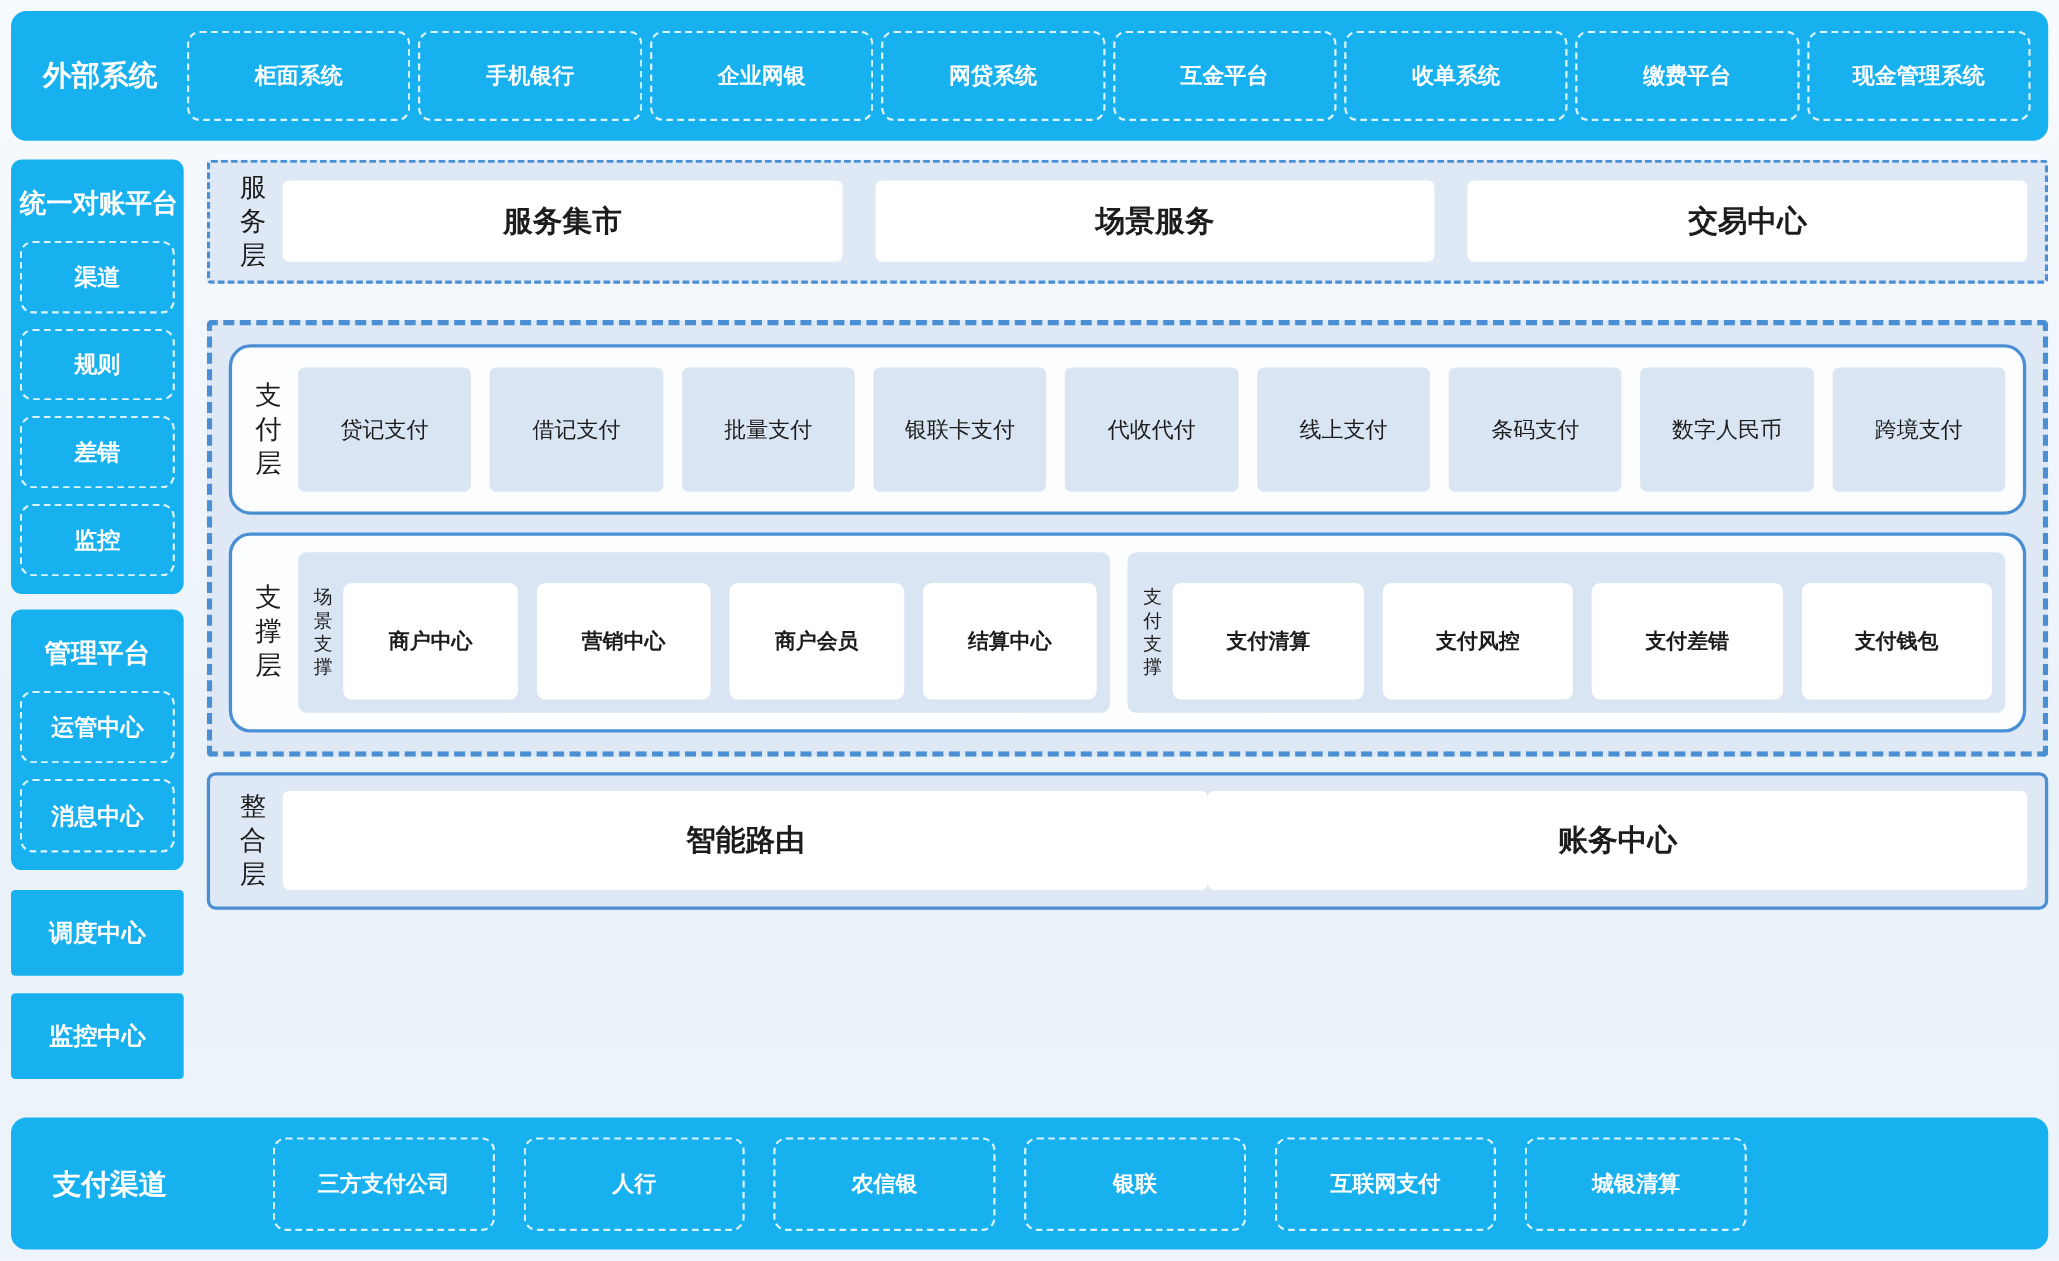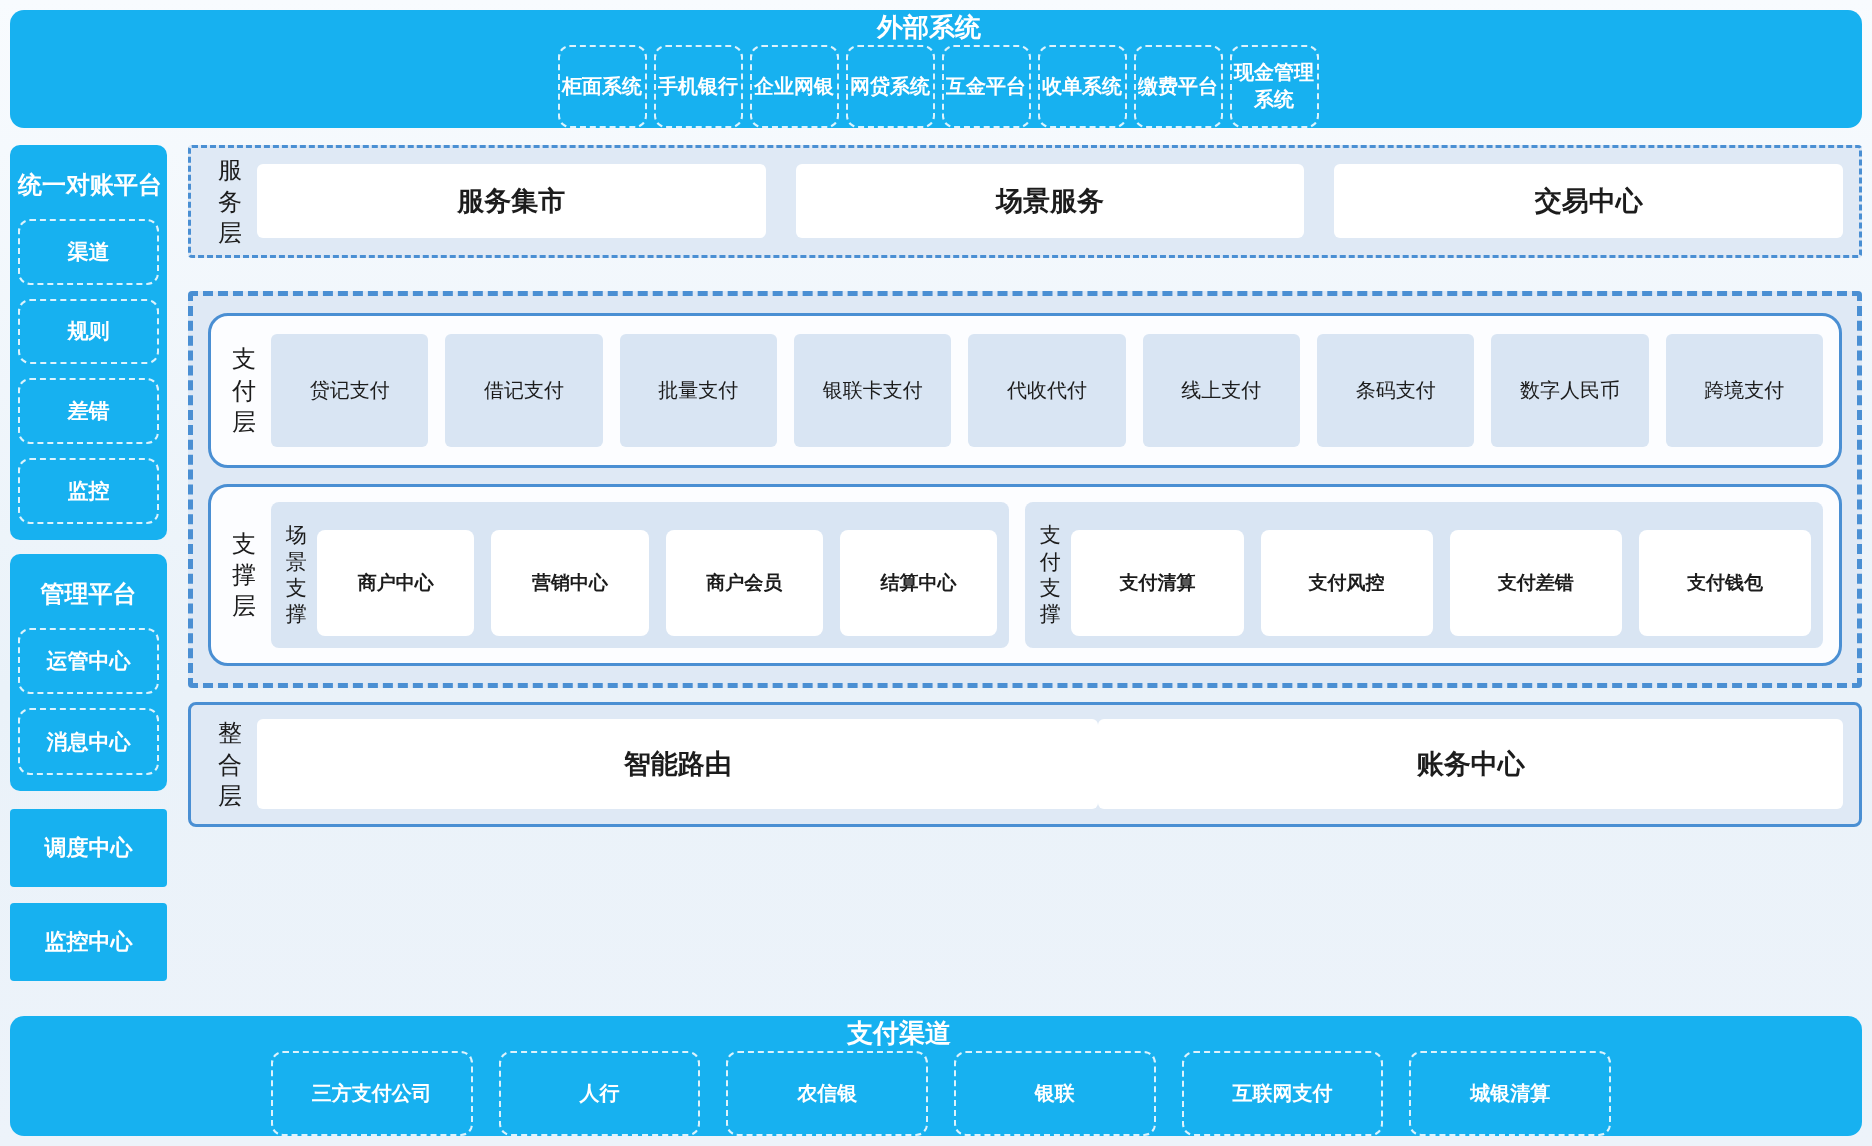--- a/index.html
+++ b/index.html
@@ -9,21 +9,20 @@
     background: linear-gradient(180deg,#f8fbfe 0%, #eaf2f9 60%, #edf3fa 100%);
     color:#1f1f1f;
     overflow:hidden;
   }
   .page { width:1872px; height:1146px; padding:10px; display:flex; flex-direction:column; }
 
   
   .bar {
     background:#17b1f0; border-radius:14px; display:flex; align-items:center;
     color:#fff;
-    flex-direction:column;
   }
   .top-bar { height:118px; padding:0 16px 0 20px; }
   .bottom-bar { height:120px; margin-top:13px; padding:0 16px 0 26px; }
   .bar-title { font-size:26px; font-weight:bold; white-space:nowrap; text-align:center; }
   .top-bar .bar-title { width:122px; margin-right:18px; }
   .bottom-bar .bar-title { width:128px; margin-right:84px; }
   .bar-items { flex:1; display:flex; gap:7px; height:82px; }
   .bottom-items { flex:0 0 auto; width:1340px; gap:26px; height:85px; }
   .dash-box {
     border:2px dashed rgba(255,255,255,.85); border-radius:12px;
@@ -54,21 +53,21 @@
   .solo-box.first { margin-top:18px; }
   .solo-box.second { margin-top:16px; }
 
   
   .main-col { flex:1; display:flex; flex-direction:column; height:100%; }
 
   .vlabel {
     width:1.25em; line-height:1.3; text-align:center; word-break:break-all;
     font-size:24px; color:#1c1c1c; margin:0 12px 0 8px; flex:0 0 auto;
   }
-  .vlabel.small { font-size:21px; margin:0 8px 0 2px; line-height:1.25; }
+  .vlabel.small { font-size:17px; margin:0 8px 0 2px; line-height:1.25; }
 
   .layer {
     display:flex; align-items:center; background:#dfe9f5; padding:0 16px;
   }
   .service-layer { height:113px; border:3px dashed #4a8fd3; border-radius:4px; }
   .integration-layer { height:125px; border:3px solid #4a8fd3; border-radius:8px; margin-top:14px; }
 
   .row { flex:1; display:flex; align-items:center; }
   .service-row { gap:30px; }
   .white-box {

